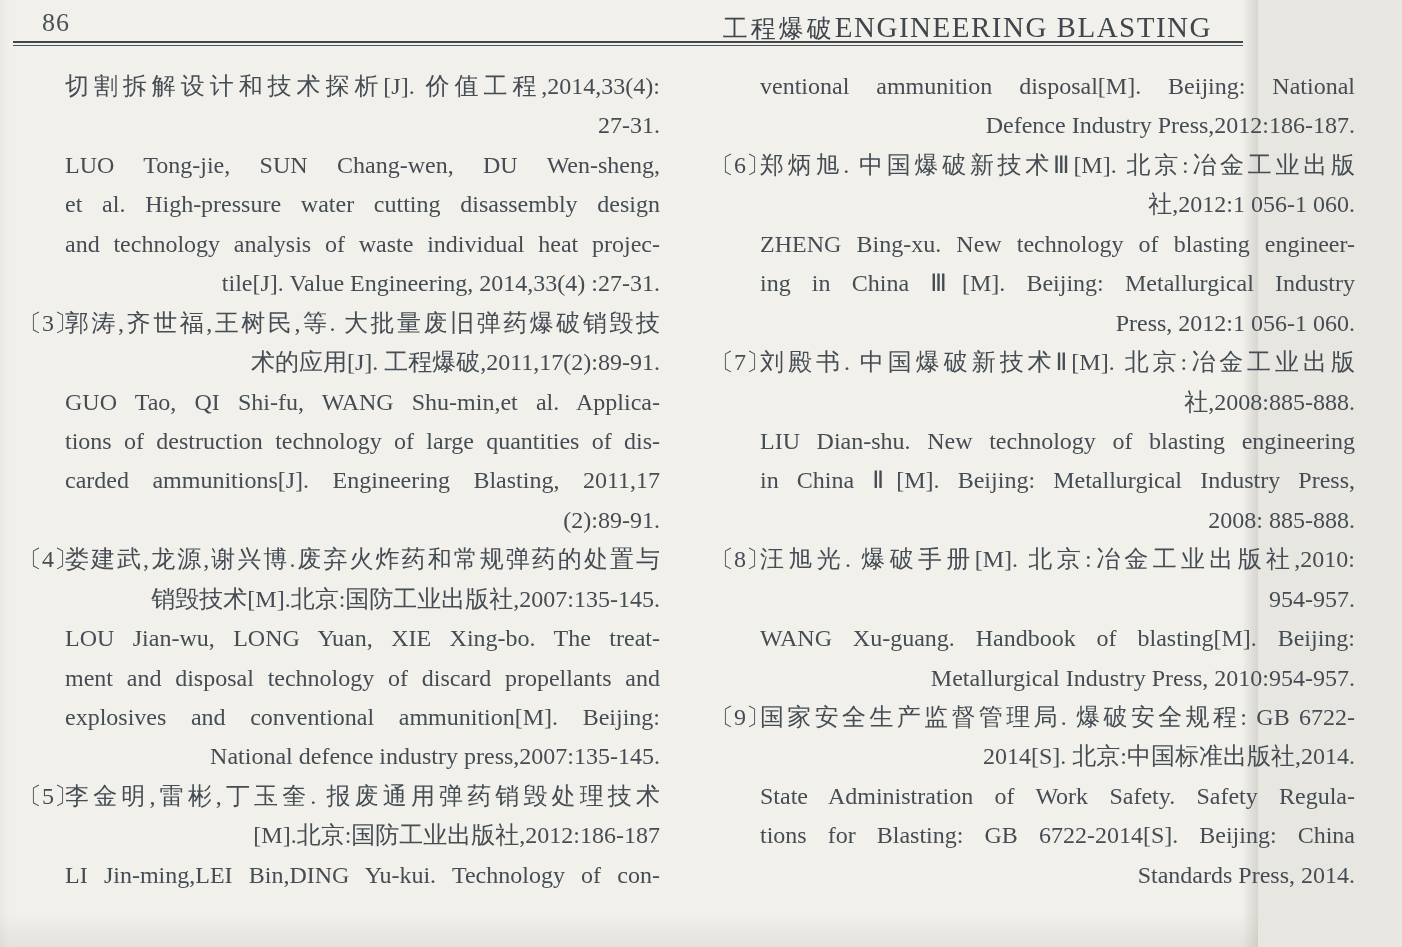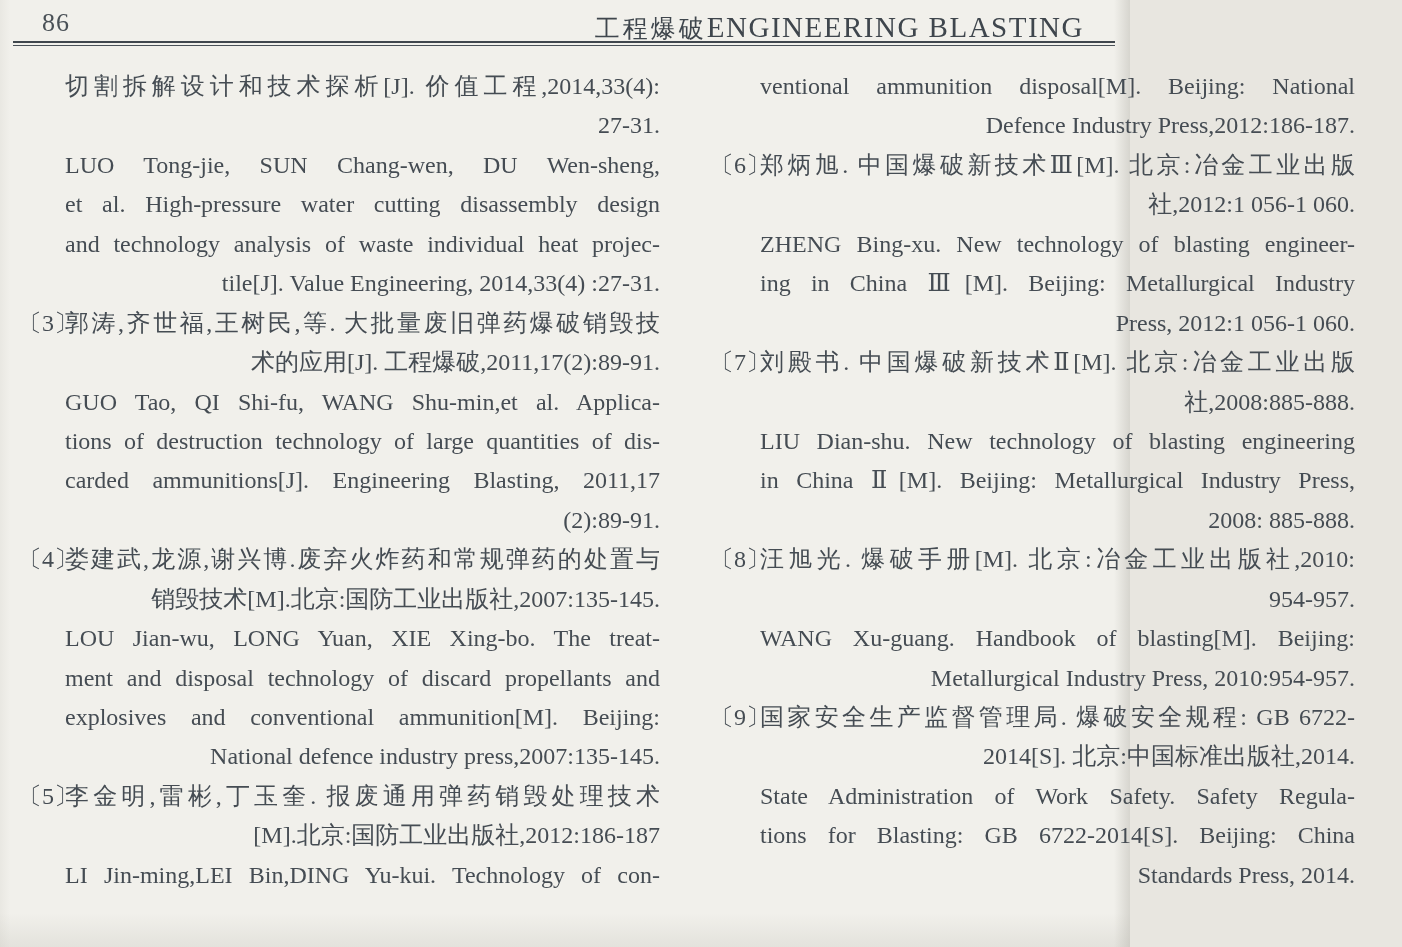--- a/index.html
+++ b/index.html
@@ -2,21 +2,21 @@
 <html><head>
 <meta charset="utf-8">
 <style>
   html,body{margin:0;padding:0;}
   body{
     width:1402px;height:947px;overflow:hidden;
     font-family:"Liberation Serif","DejaVu Serif",serif;
     background:#e8e6e0;
   }
   .page{
-    position:relative;width:1130px;height:947px;
+    position:relative;width:1258px;height:947px;
     color:#454c53;
     background:
       linear-gradient(to left, rgba(182,180,172,.45), rgba(182,180,172,0) 16px),
       linear-gradient(to top, rgba(196,194,186,.30), rgba(196,194,186,0) 34px),
       linear-gradient(to right, rgba(196,194,186,.18), rgba(196,194,186,0) 10px),
       #f1f0eb;
   }
   .page-number{
     position:absolute;left:42px;top:8px;
     font-size:26px;letter-spacing:1px;color:#4a5157;
@@ -46,20 +46,21 @@
     position:absolute;left:0;top:0;height:39.45px;line-height:39.45px;
     white-space:nowrap;
   }
   .line{
     height:39.45px;line-height:39.45px;
     overflow:hidden;text-align:right;
   }
   .line.just{
     text-align:justify;
     text-align-last:justify;
+    font-family:Liberation Serif, serif;
     -moz-text-align-last:justify;
   }
 </style>
 </head>
 <body>
 
 <div class="page">
 
   <div class="page-number">86</div>
 

